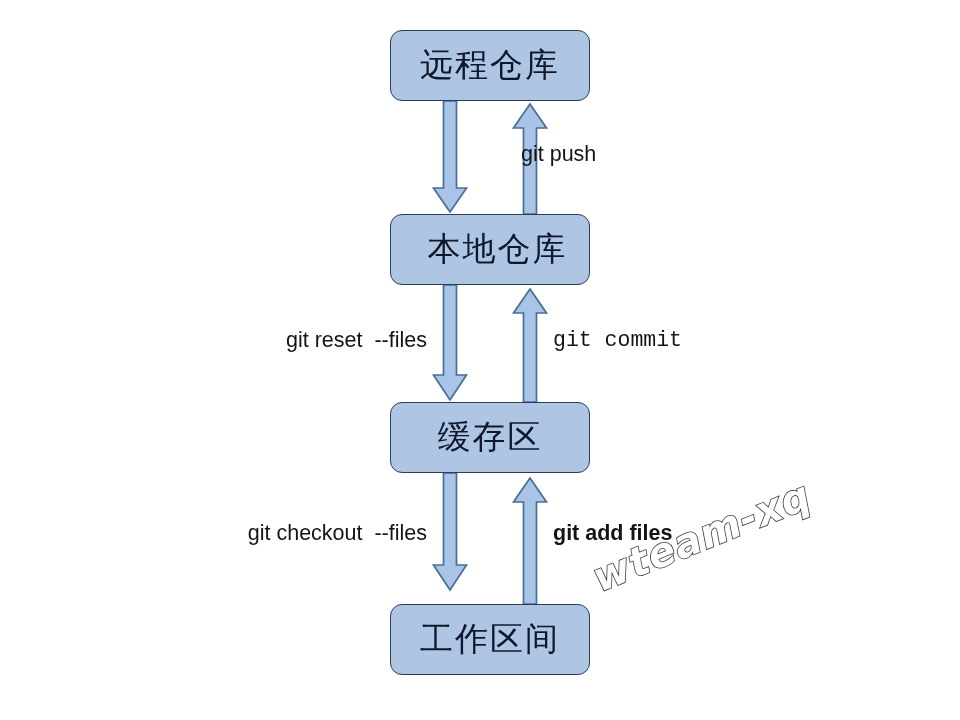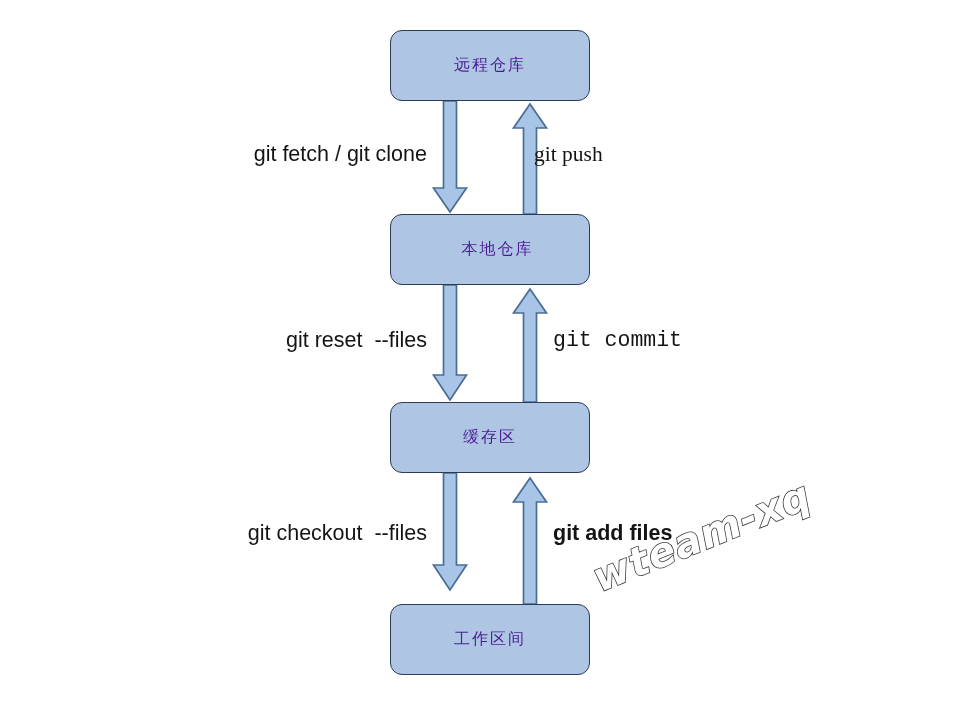--- a/index.html
+++ b/index.html
@@ -24,23 +24,23 @@
     box-sizing: border-box;
     background: #aec6e4;
     border: 1.6px solid #2d3c56;
     border-radius: 12px;
     display: flex;
     align-items: center;
     justify-content: center;
     z-index: 5;
   }
   .node-label {
-    font-size: 16px;
+    font-size: 33px;
     letter-spacing: 2px;
-    color: #4c1d95;
+    color: #0f172a;
     font-family: "DejaVu Sans", "Liberation Sans", sans-serif;
     white-space: nowrap;
   }
 
   #node-remote  { left: 390px; top: 30px;  }
   #node-local   { left: 390px; top: 214px; padding-left: 15px; }
   #node-stage   { left: 390px; top: 402px; }
   #node-work    { left: 390px; top: 604px; }
 
   
@@ -58,21 +58,21 @@
     font-size: 21.5px;
     color: #141414;
     white-space: pre;
     z-index: 6;
     font-family: "Liberation Sans", "DejaVu Sans", sans-serif;
   }
   .edge-label.left  { text-align: right; }
   .edge-label.right { text-align: left; }
 
   #lbl-fetch    { right: 533px; top: 142px; }
-  #lbl-push     { left: 534px;  top: 142px; font-family: Liberation Serif, serif; }
+  #lbl-push     { left: 521px;  top: 142px; }
   #lbl-reset    { right: 533px; top: 328px; }
   #lbl-commit   { left: 553px;  top: 328px; font-family: Liberation Mono, monospace; }
   #lbl-checkout { right: 533px; top: 521px; text-align: right; }
   #lbl-add      { left: 553px;  top: 521px; font-weight: bold; }
 
   
   #watermark {
     position: absolute;
     left: 586px;
     top: 558px;
@@ -119,21 +119,20 @@
   </div>
 
   <div class="node" id="node-work">
     <span class="node-label">工作区间</span>
   </div>
 
   <div class="node" id="node-stage">
     <span class="node-label">缓存区</span>
   </div>
 
-  <div class="edge-label left" id="lbl-fetch">git fetch / git clone</div>
   <div class="edge-label right" id="lbl-push">git push</div>
   <div class="edge-label left" id="lbl-reset">git reset  --files</div>
   <div class="edge-label right" id="lbl-commit">git commit</div>
   <div class="edge-label left" id="lbl-checkout">git checkout  --files</div>
   <div class="edge-label right" id="lbl-add">git add files</div>
 
   <div id="watermark">wteam-xq</div>
 
 </div>
 

